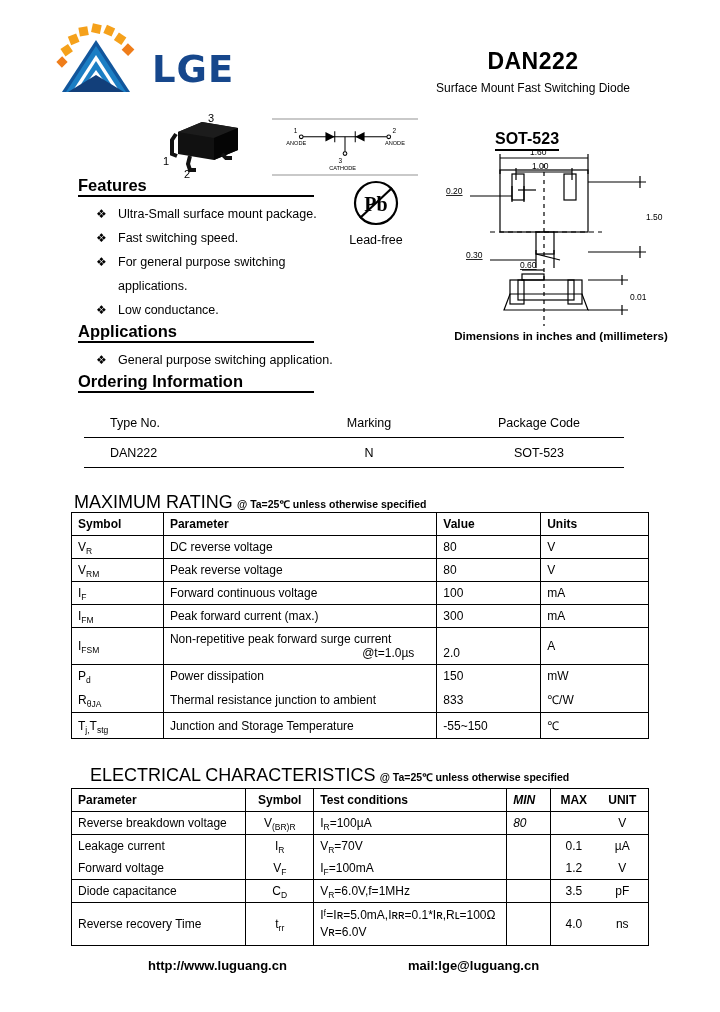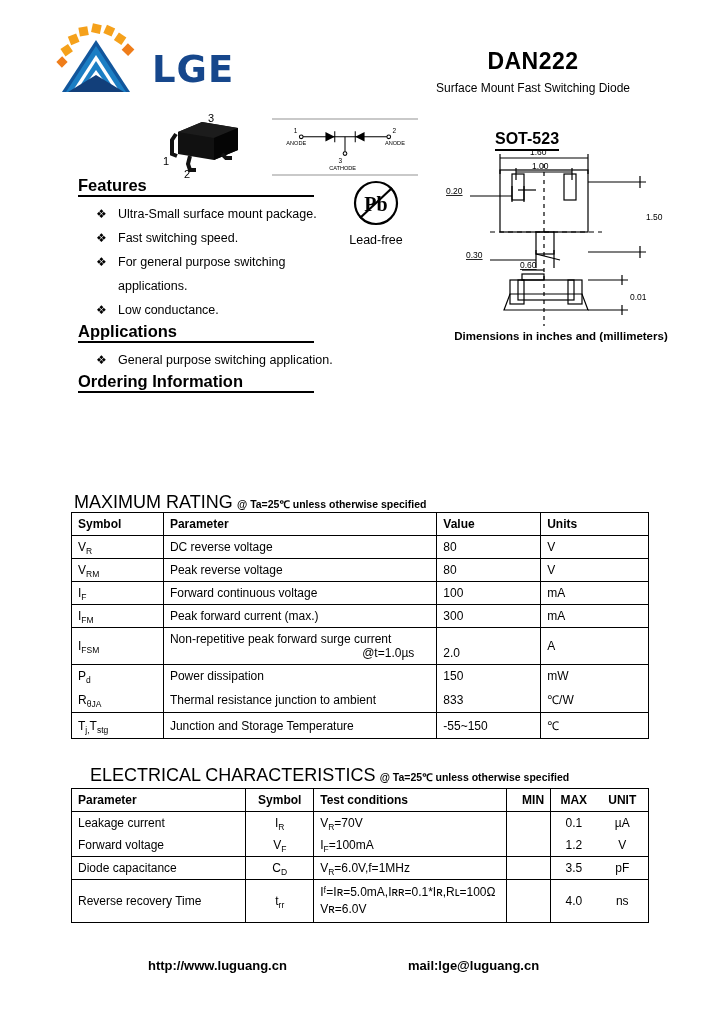--- a/index.html
+++ b/index.html
@@ -95,21 +95,21 @@
   .nb { border-bottom: none !important; }
   .nt { border-top: none !important; }
   .surge-par { position: relative; height: 42px; }
   .surge-sub { display: block; text-align: right; padding-right: 16px; }
 
   #electable { left: 71px; top: 788px; width: 578px; }
   #electable td, #electable th { height: 21px; }
   #electable .e-par { width: 175px; }
   #electable .e-sym { width: 68px; text-align: center; }
   #electable .e-tc  { width: 193px; }
-  #electable .e-min { width: 44px; text-align: right; }
+  #electable .e-min { width: 44px; text-align: left; font-style: italic; }
   #electable .e-max { width: 46px; text-align: center; }
   #electable .e-uni { width: 52px; text-align: center; }
   .nr { border-right: none !important; }
   .nl { border-left: none !important; }
 
   
   .footer { position: absolute; left: 0; top: 958px; width: 720px; font-size: 13px; font-weight: bold; }
   .f-url { position: absolute; left: 148px; }
   .f-mail { position: absolute; left: 408px; }
 </style>
@@ -216,20 +216,34 @@
 
   <div class="sec-head" id="apps-head">Applications</div>
   <div class="bullets apps">
     <div class="bullet">
       <span class="dia">❖</span>
       <span class="btxt"><span>General purpose switching application.</span></span>
     </div>
   </div>
 
   <div class="sec-head" id="order-head">Ordering Information</div>
+  <table class="order-table">
+    <tbody>
+        <tr class="head">
+      <td class="oc1">Type No.</td>
+      <td class="oc2">Marking</td>
+      <td class="oc3">Package Code</td>
+    </tr>
+    <tr class="body">
+      <td class="oc1">DAN222</td>
+      <td class="oc2">N</td>
+      <td class="oc3">SOT-523</td>
+    </tr>
+  </tbody>
+    </table>
 
   <div class="sot-title">SOT-523</div>
   <svg class="sot" viewBox="0 0 250 212">
     <g stroke="#000" stroke-width="1.2" fill="none">
 
       <rect x="68" y="42" width="88" height="62"></rect>
 
       <line x1="68" y1="30" x2="156" y2="30"></line>
       <line x1="68" y1="26" x2="68" y2="46"></line>
       <line x1="156" y1="26" x2="156" y2="46"></line>
@@ -362,20 +376,28 @@
     <tbody>
         <tr>
       <th class="e-par">Parameter</th>
       <th class="e-sym">Symbol</th>
       <th class="e-tc">Test conditions</th>
       <th class="e-min">MIN</th>
       <th class="e-max nr">MAX</th>
       <th class="e-uni nl">UNIT</th>
     </tr>
     <tr>
+      <td>Reverse breakdown voltage</td>
+      <td class="e-sym"><span>V</span><sub>(BR)R</sub></td>
+      <td><span>I</span><sub>R</sub><span>=100µA</span></td>
+      <td class="e-min">80</td>
+      <td class="e-max nr"></td>
+      <td class="e-uni nl">V</td>
+    </tr>
+    <tr>
       <td class="nb">Leakage current</td>
       <td class="e-sym nb"><span>I</span><sub>R</sub></td>
       <td class="nb"><span>V</span><sub>R</sub><span>=70V</span></td>
       <td class="e-min nb"></td>
       <td class="e-max nr nb">0.1</td>
       <td class="e-uni nl nb">µA</td>
     </tr>
     <tr>
       <td class="nt">Forward voltage</td>
       <td class="e-sym nt"><span>V</span><sub>F</sub></td>

